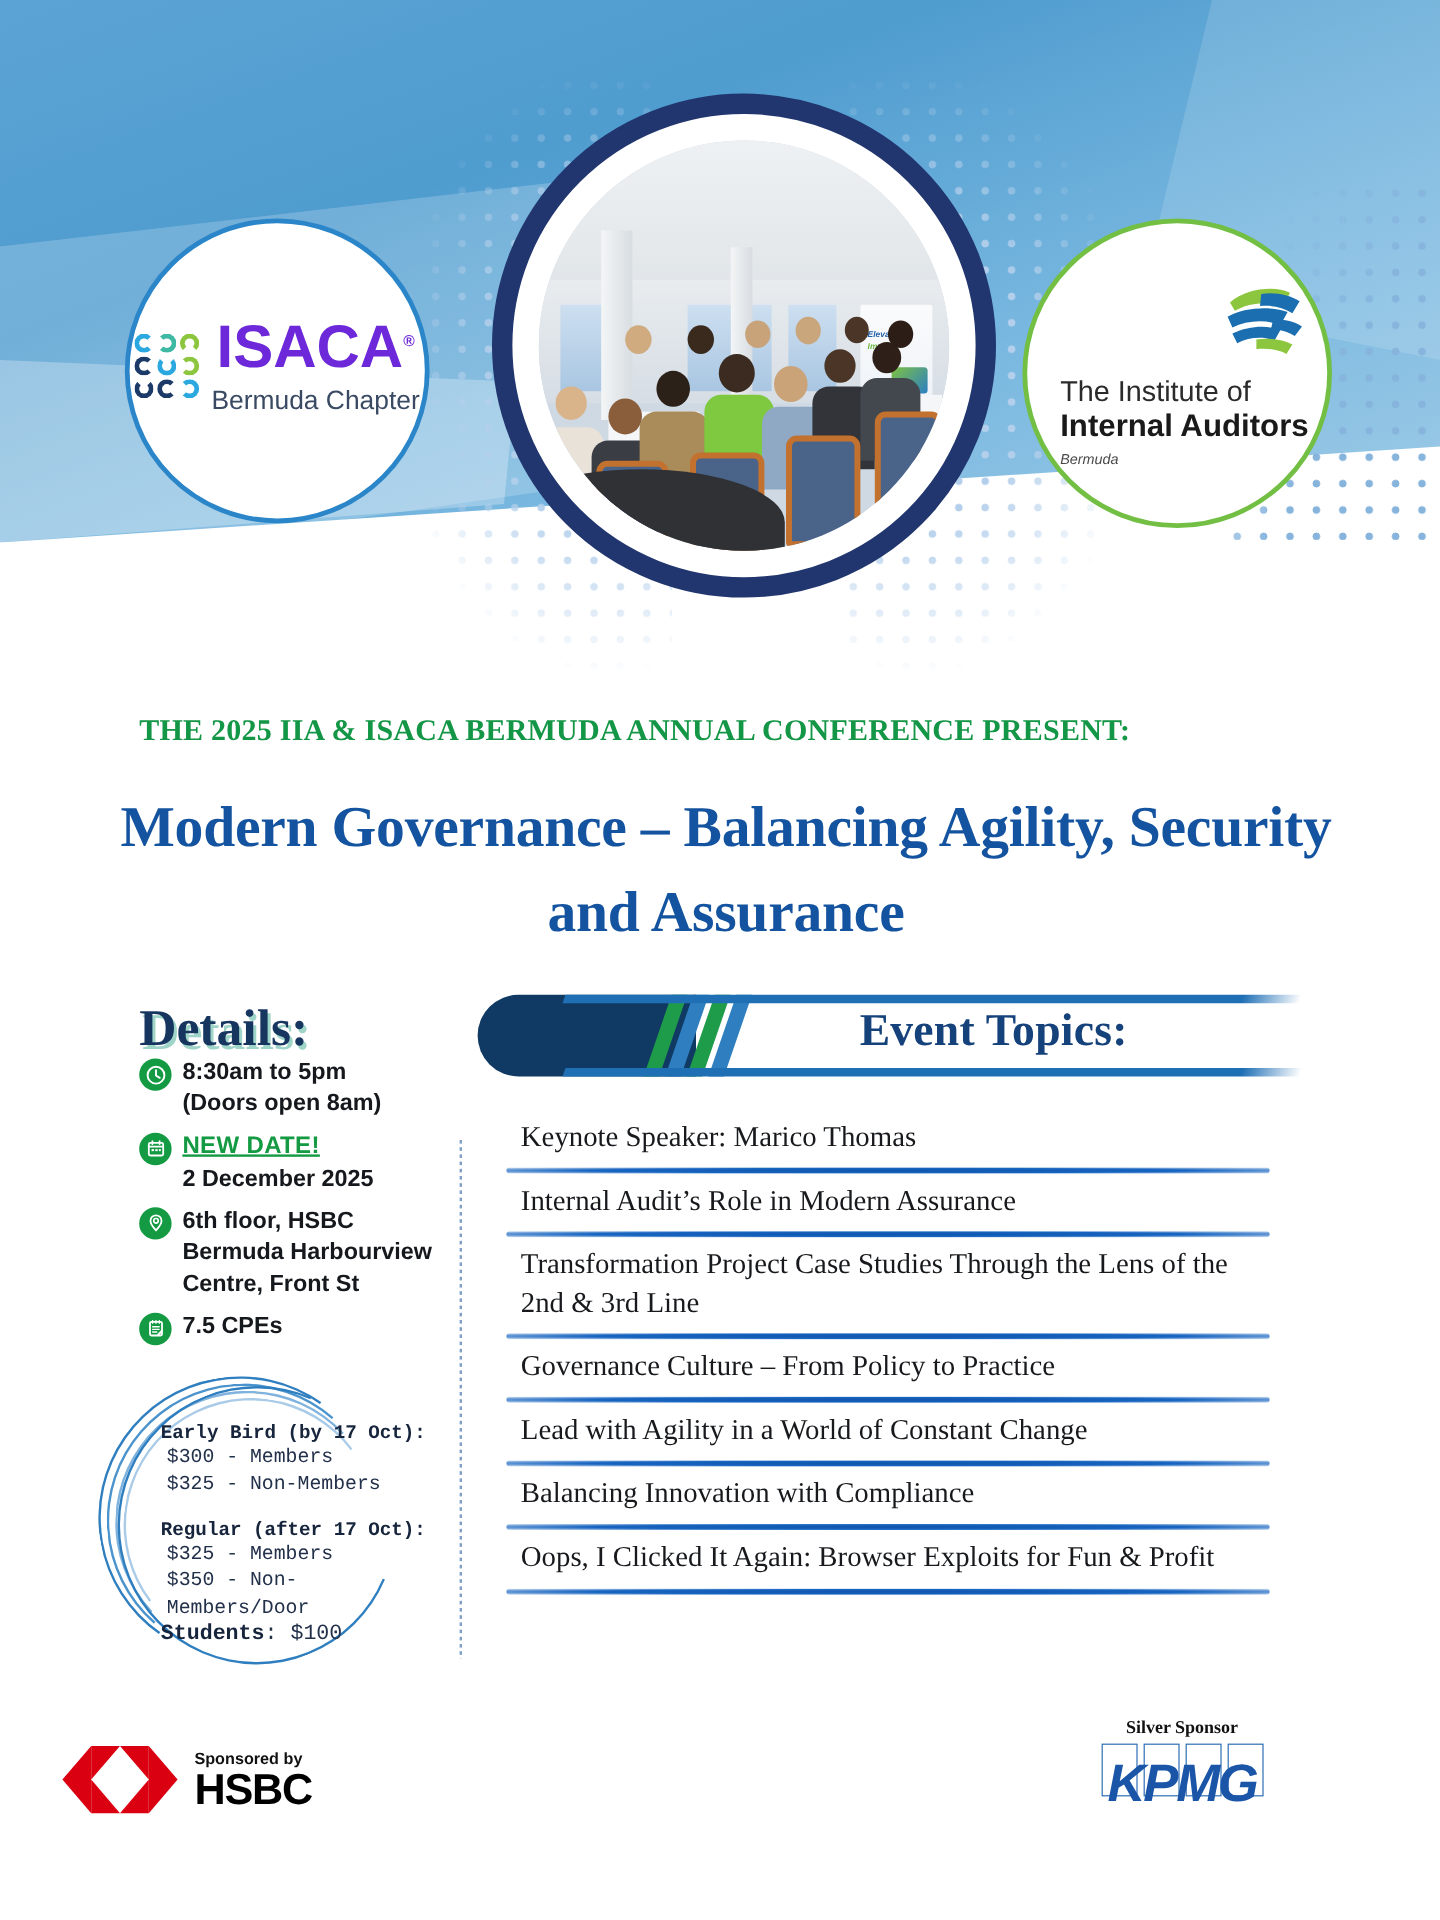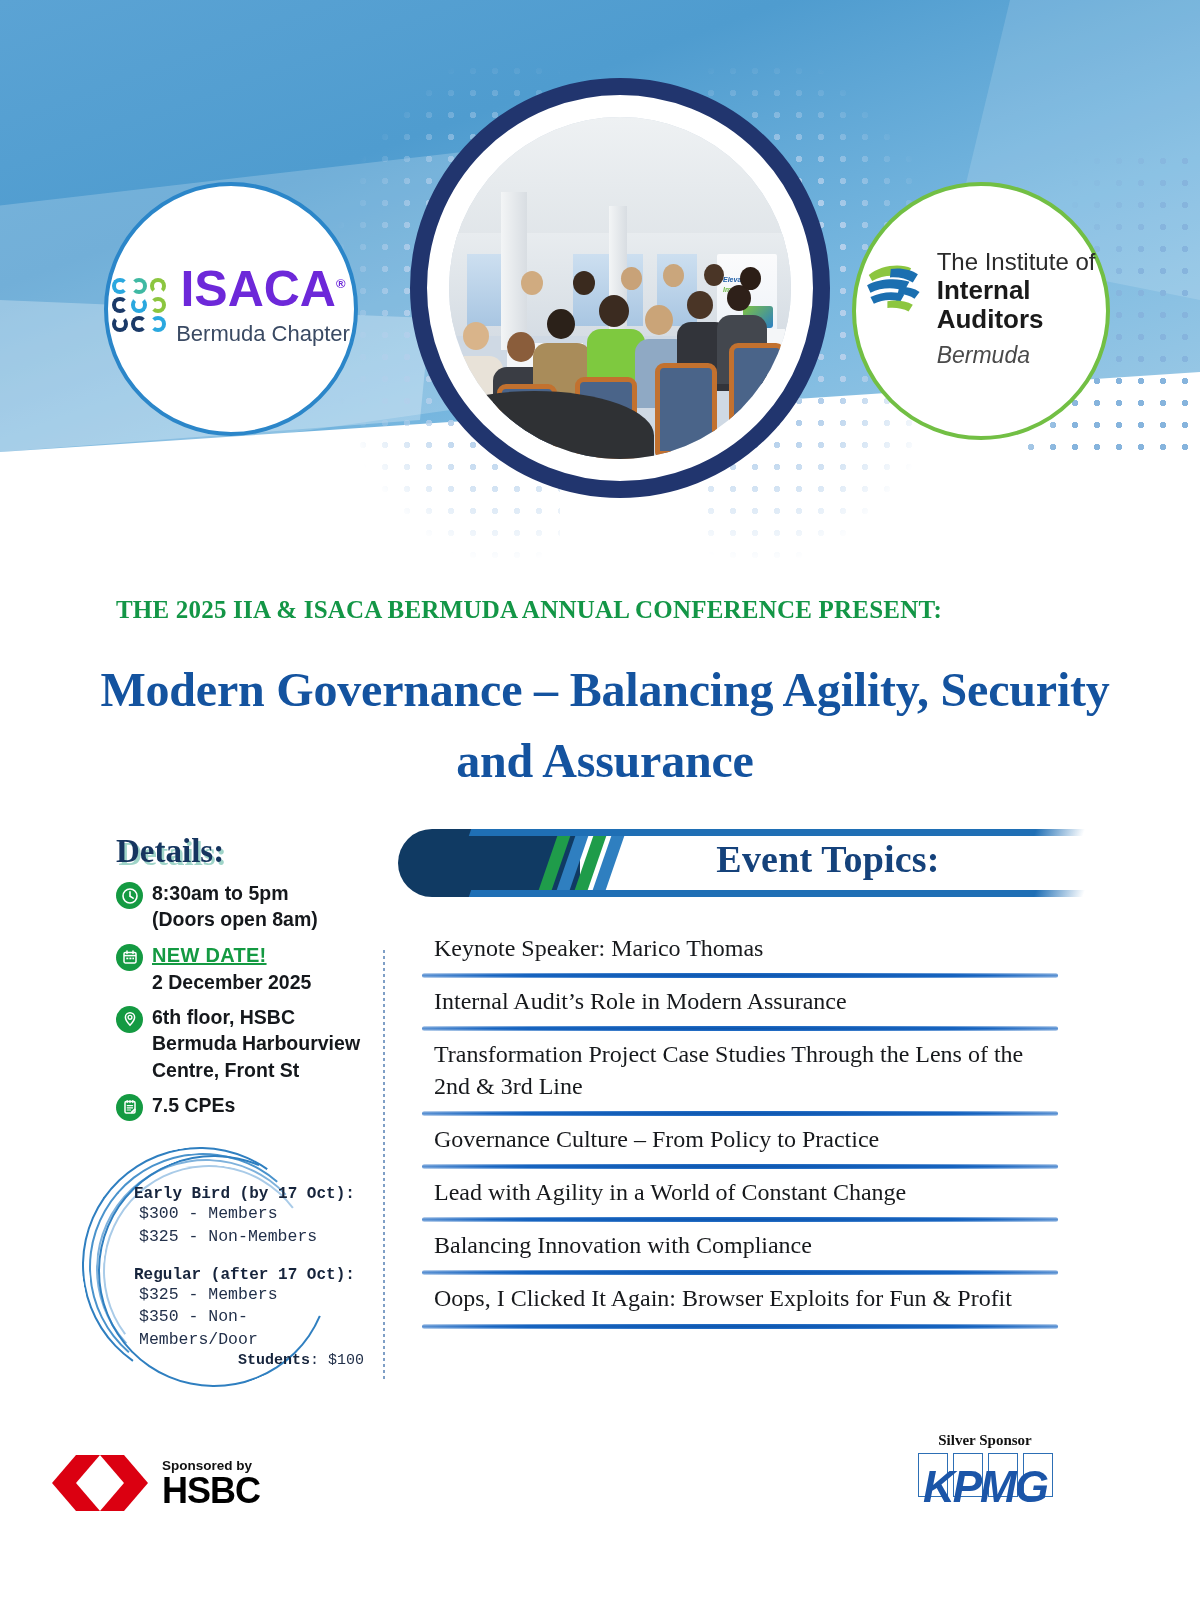--- a/index.html
+++ b/index.html
@@ -68,25 +68,25 @@
   .isaca-word {
     font-family:"Liberation Sans", sans-serif; font-weight:bold;
     font-size:50px; letter-spacing:0px; color:#6d28d9; line-height:1;
   }
   .isaca-word sup { font-size:13px; vertical-align:super; }
   .isaca-sub {
     font-family:"Liberation Sans", sans-serif; font-size:22px;
     color:#3a4a63; margin-top:7px;
   }
 
-  .iia-inner { display:flex; align-items:flex-start; gap:12px; transform:translate(6px,-2px); }
+  .iia-inner { display:flex; align-items:flex-end; gap:12px; transform:translate(6px,-2px);flex-direction:column; }
   .iia-txt { display:flex; flex-direction:column; }
   .iia-l1 { font-family:"Liberation Sans", sans-serif; font-size:24px; color:#2b2b2b; line-height:1.12; }
   .iia-l2 { font-family:"Liberation Sans", sans-serif; font-size:26px; font-weight:bold; color:#1a1a1a; line-height:1.12; }
-  .iia-l3 { font-family:"Liberation Sans", sans-serif; font-size:23px; font-style:italic; color:#4a4a4a; margin-top:7px; }
+  .iia-l3 { font-family:"Liberation Sans", sans-serif; font-size:12px; font-style:italic; color:#4a4a4a; margin-top:7px; }
 
   
   .photo-ring {
     position:absolute; left:410px; top:78px; width:420px; height:420px;
     border-radius:50%; border:17px solid #21356e; background:#fff;
   }
   .photo-inner {
     position:absolute; left:22px; top:22px; width:342px; height:342px;
     border-radius:50%; overflow:hidden; background:#cfd9e4;
   }
@@ -125,21 +125,21 @@
   }
   .title {
     position:absolute; left:100px; top:654px; width:1010px;
     text-align:center; font-family:"Liberation Serif", serif; font-weight:bold;
     font-size:48px; line-height:1.48; color:#14539f; letter-spacing:-0.2px;
   }
 
   
   .details-h {
     position:absolute; left:116px; top:833px;
-    font-family:"Liberation Serif", serif; font-weight:bold; font-size:33px;
+    font-family:"Liberation Serif", serif; font-weight:bold; font-size:43px;
     color:#16355f; text-shadow:2.5px 3px 0 #9fd4c8;
   }
   .det-list { position:absolute; left:116px; top:880px; width:250px; }
   .det-row { display:flex; align-items:flex-start; gap:9px; margin-bottom:9px; }
   .det-ic {
     flex:0 0 auto; width:27px; height:27px; border-radius:50%;
     background:#149A42; position:relative; margin-top:2px;
   }
   .det-ic svg { position:absolute; left:50%; top:50%; transform:translate(-50%,-50%); }
   .det-tx {
@@ -154,21 +154,21 @@
   
   .price-wrap { position:absolute; left:82px; top:1143px; width:290px; height:245px; }
   .p-ring { position:absolute; border-radius:50%; border-style:solid; border-color:transparent; }
   .price-box {
     position:absolute; left:52px; top:42px; width:230px;
     font-family:Liberation Mono, monospace; color:#1d2b44;
   }
   .p-head { font-weight:bold; font-size:16px; color:#16243c; }
   .p-line { font-size:16.5px; padding-left:5px; color:#22304a; line-height:1.38; }
   .p-gap { height:17px; }
-  .p-stu { font-size:15px; color:#22304a;text-align:right; }
+  .p-stu { font-size:18px; color:#22304a; }
   .p-stu b { color:#16243c; }
 
   
   .vdiv {
     position:absolute; left:383px; top:950px; width:2px; height:432px;
     background-image:linear-gradient(#7f9fc6 55%, transparent 0);
     background-size:2px 6px;
   }
 
   

